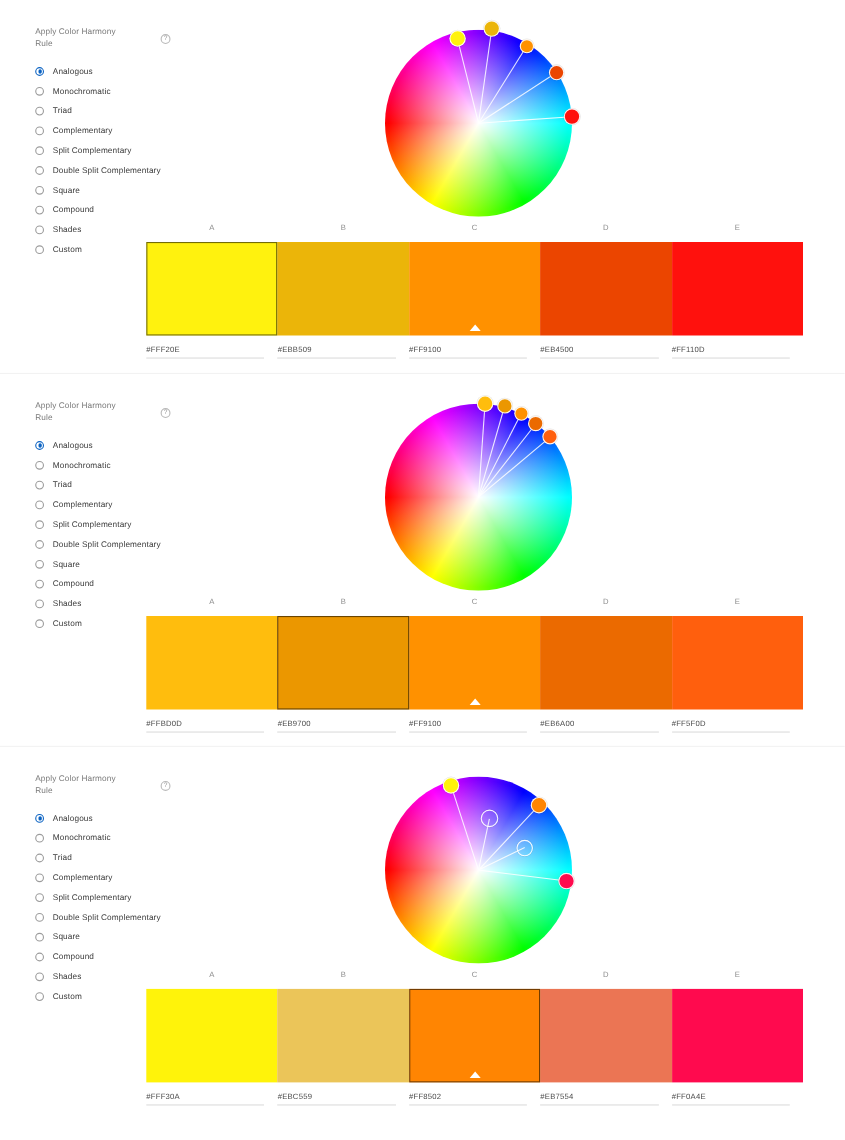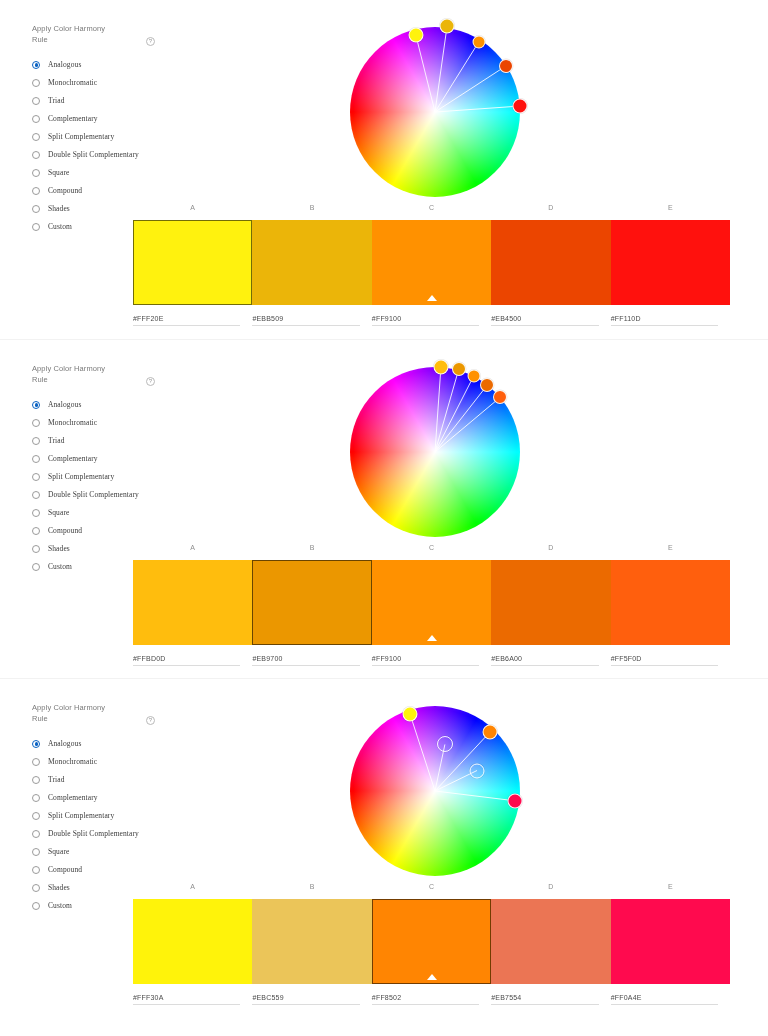--- a/index.html
+++ b/index.html
@@ -15,21 +15,21 @@
     position: relative;
     width: 768px;
     height: 339px;
     background: #ffffff;
   }
   .panel + .panel { border-top: 1px solid #f2f2f2; }
 
   
   .harmony { position: absolute; left: 32px; top: 24px; width: 190px; }
   .harmony-head {
-    display: flex; align-items: flex-end; gap: 6px;
+    display: flex; align-items: center; gap: 6px;
     font-size: 7.5px; color: #7a7a7a; line-height: 1.45;
     letter-spacing: .1px;
   }
   .harmony-head .label { width: 108px; }
   .help-icon {
     flex: none; width: 9px; height: 9px; border-radius: 50%;
     border: 1px solid #b9b9b9; color: #9a9a9a;
     font-size: 6px; line-height: 7px; text-align: center;
     margin-top: 1px;
   }
@@ -42,21 +42,21 @@
     flex: none; width: 8px; height: 8px; border-radius: 50%;
     border: 1px solid #9b9b9b; background: #fff;
     position: relative;
   }
   .radio.on { border-color: #0a62c2; border-width: 1px; }
   .radio.on::after {
     content: ""; position: absolute; left: 1.6px; top: 1.6px;
     width: 3.4px; height: 3.4px; border-radius: 50%;
     background: #0a62c2;
   }
-  .radio-label { font-size: 7.5px; color: #3a3a3a; letter-spacing: .1px; font-family: Liberation Serif, serif; }
+  .radio-label { font-size: 7.5px; color: #3a3a3a; letter-spacing: .1px; }
 
   
   .wheel-wrap { position: absolute; left: 345px; top: 22px; width: 180px; height: 180px; }
   .wheel {
     position: absolute; left: 5px; top: 5px;
     width: 170px; height: 170px; border-radius: 50%;
     background:
       radial-gradient(circle at 50% 50%, #ffffff 0%, rgba(255,255,255,0) 68%),
       conic-gradient(from 90deg,
         #ff0000 0deg, #ff8000 30deg, #ffff00 60deg, #80ff00 90deg,

